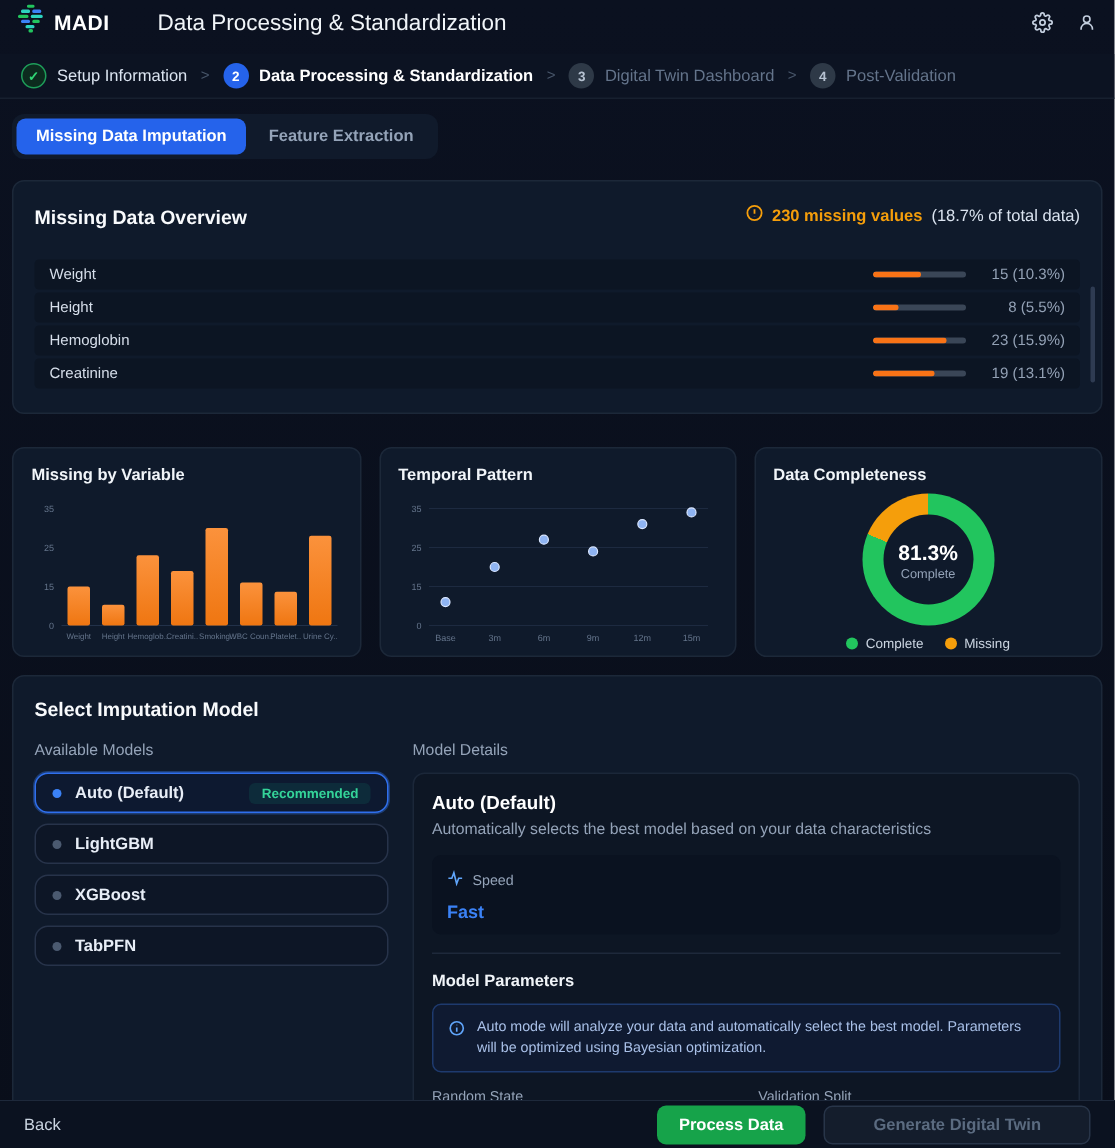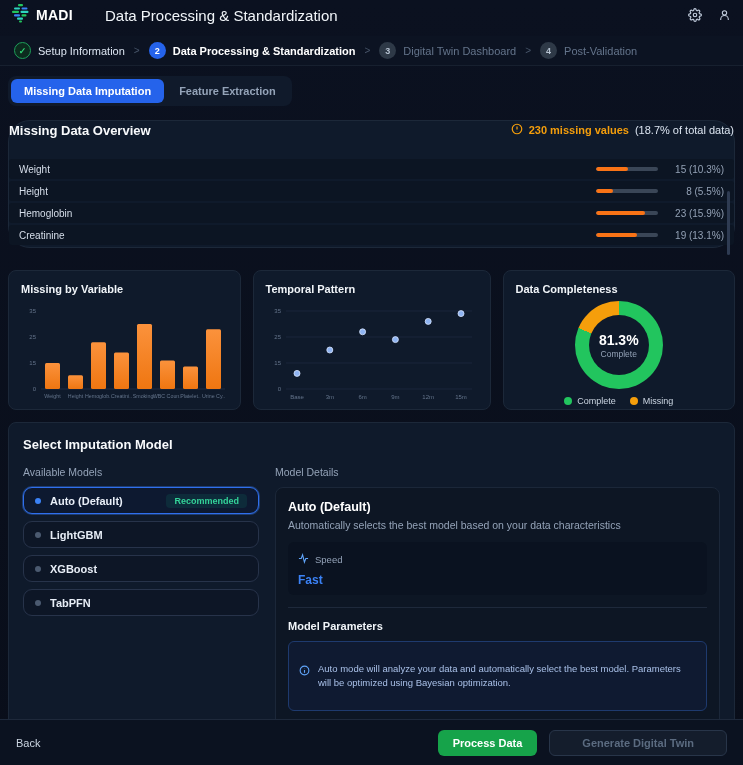--- a/index.html
+++ b/index.html
@@ -37,21 +37,21 @@
   .tabs-wrap { margin:10px 8px 0; }
   .tabbar { display:inline-flex; background:#101a2b; border-radius:8px; padding:3px; gap:2px; }
   .tab { font-size:11px; font-weight:600; color:#94a3b8; padding:6px 13px; border-radius:6px; }
   .tab.active { background:#2563eb; color:#fff; }
 
   
   .card { background:#0f1a2b; border:1px solid #1c2839; border-radius:8px; }
   .card-title { font-size:13px; font-weight:bold; color:#f8fafc; }
 
   
-  .overview { margin:14px 8px 0; position:relative;border-radius:22px; }
+  .overview { margin:14px 8px 0; padding:14px; position:relative; }
   .ov-head { display:flex; align-items:center; justify-content:space-between; margin-bottom:20px; }
   .alert { display:flex; align-items:center; gap:6px; }
   .alert-text { font-size:11px; font-weight:600; color:#f59e0b; }
   .alert-detail { font-size:11px; color:#dbe4f0; }
   .mrow { height:20px; background:#0c1523; border-radius:3px; margin-bottom:2px;
           display:flex; align-items:center; padding:0 10px; }
   .mlabel { font-size:10px; color:#d6deea; }
   .mright { margin-left:auto; display:flex; align-items:center; gap:8px; }
   .mtrack { width:62px; height:4px; border-radius:2px; background:#3a4657; overflow:hidden; }
   .mfill { height:100%; border-radius:2px; background:#f97316; }
@@ -92,35 +92,35 @@
   .details-name { font-size:12.5px; font-weight:bold; color:#fff; margin-bottom:5px; }
   .details-desc { font-size:10.5px; color:#94a3b8; margin-bottom:11px; }
   .stats { display:flex; gap:8px; }
   .stat { flex:1; background:#0a1220; border-radius:6px; padding:8px 10px; }
   .stat-head { display:flex; align-items:center; gap:6px; margin-bottom:5px; }
   .stat-label { font-size:9.5px; color:#94a3b8; }
   .stat-value { font-size:12px; font-weight:bold; }
   .divider { border-top:1px solid #1e293b; margin:12px 0; }
   .params-title { font-size:11px; font-weight:bold; color:#f1f5f9; margin-bottom:9px; }
   .infobox { display:flex; gap:8px; border:1px solid #1e3a6e; background:rgba(30,58,138,.14);
-             border-radius:6px; padding:20px 10px; margin-bottom:11px; }
+             border-radius:6px; padding:8px 10px; margin-bottom:11px; }
   .infobox svg { flex:0 0 auto; margin-top:1px; }
   .info-text { font-size:9.5px; line-height:1.45; color:#a9c0e8; }
   .fields { display:flex; gap:16px; }
   .field { flex:1; }
   .field-label { font-size:9.5px; color:#94a3b8; margin-bottom:5px; }
   .tinput { width:100%; height:22px; background:#333f52; border:1px solid #3d4a60; border-radius:4px;
             color:#f1f5f9; font-size:10.5px; font-weight:600; padding:0 8px;
             font-family:"Liberation Sans", sans-serif; }
   .fselect { width:100%; height:22px; background:#333f52; border:1px solid #3d4a60; border-radius:4px;
              color:#f1f5f9; font-size:10.5px; font-weight:600; padding:0 8px;
              display:flex; align-items:center; justify-content:space-between; }
 
   
-  .footer { position:fixed; left:0; bottom:0; width:743px; height:46px; background:#0b1220;
+  .footer { position:fixed; left:0; bottom:0; width:743px; height:32px; background:#0b1220;
             border-top:1px solid #1e293b; display:flex; align-items:center; padding:0 16px; }
   .back-btn { font-size:11px; color:#cbd5e1; }
   .foot-right { margin-left:auto; display:flex; gap:12px; }
   .btn-green { background:#16a34a; color:#fff; font-size:11px; font-weight:bold;
                padding:6px 15px; border-radius:6px; }
   .btn-disabled { background:#141d2c; border:1px solid #283549; color:#5b6b80;
                   font-size:11px; font-weight:600; padding:6px 32px; border-radius:6px; cursor:default; }
 
   svg text { font-family:"Liberation Sans", sans-serif; }
 </style>

